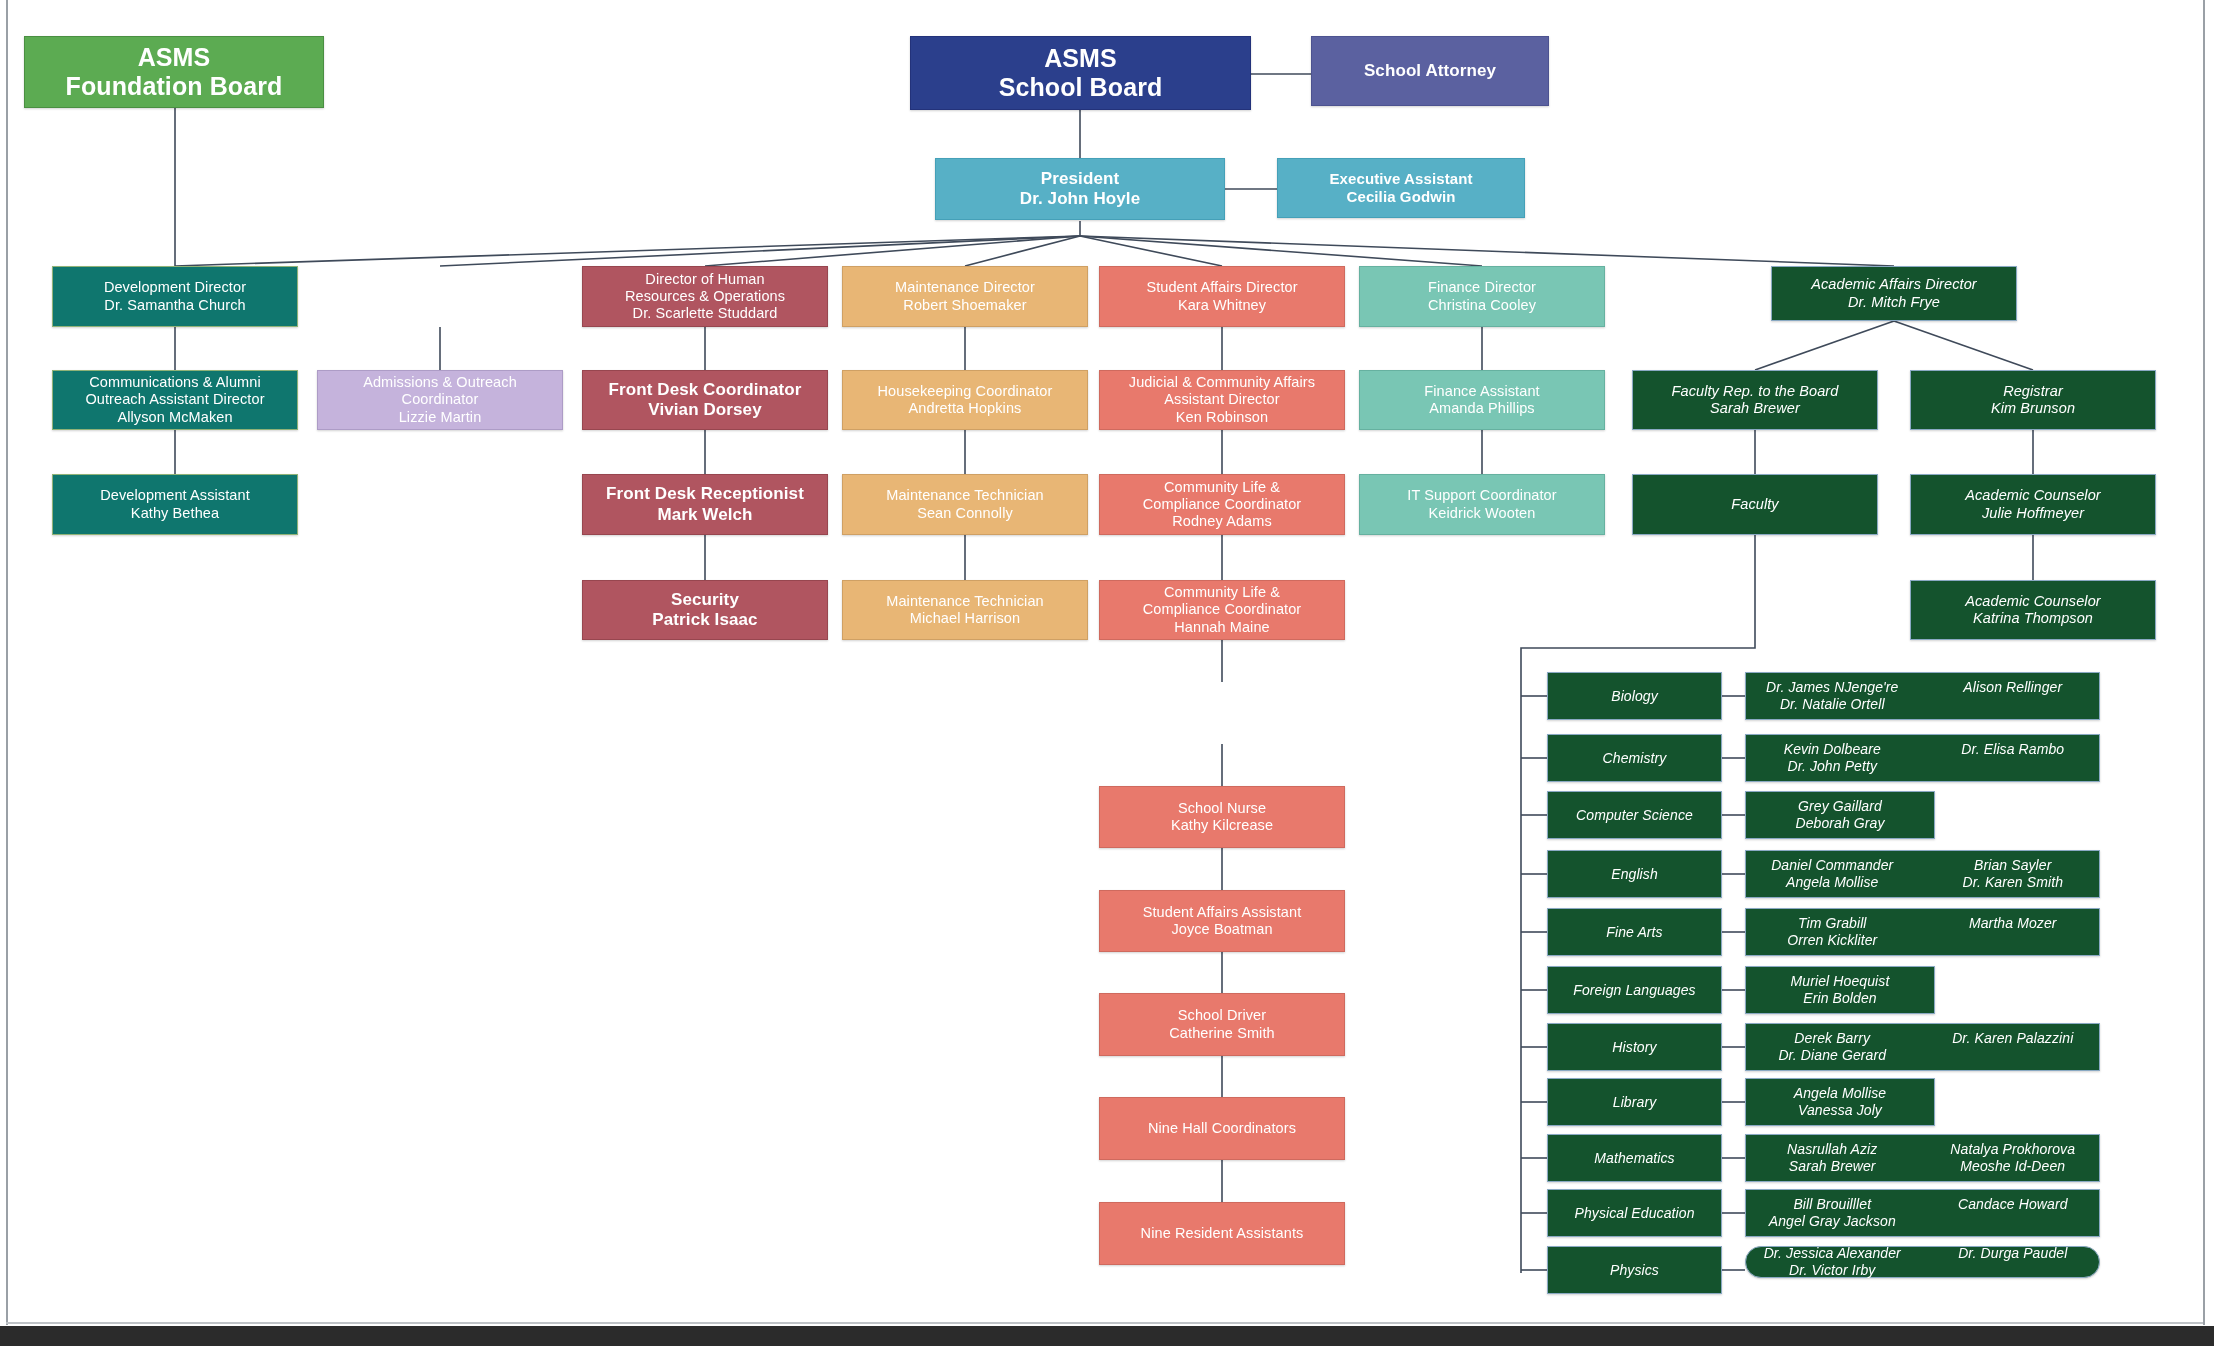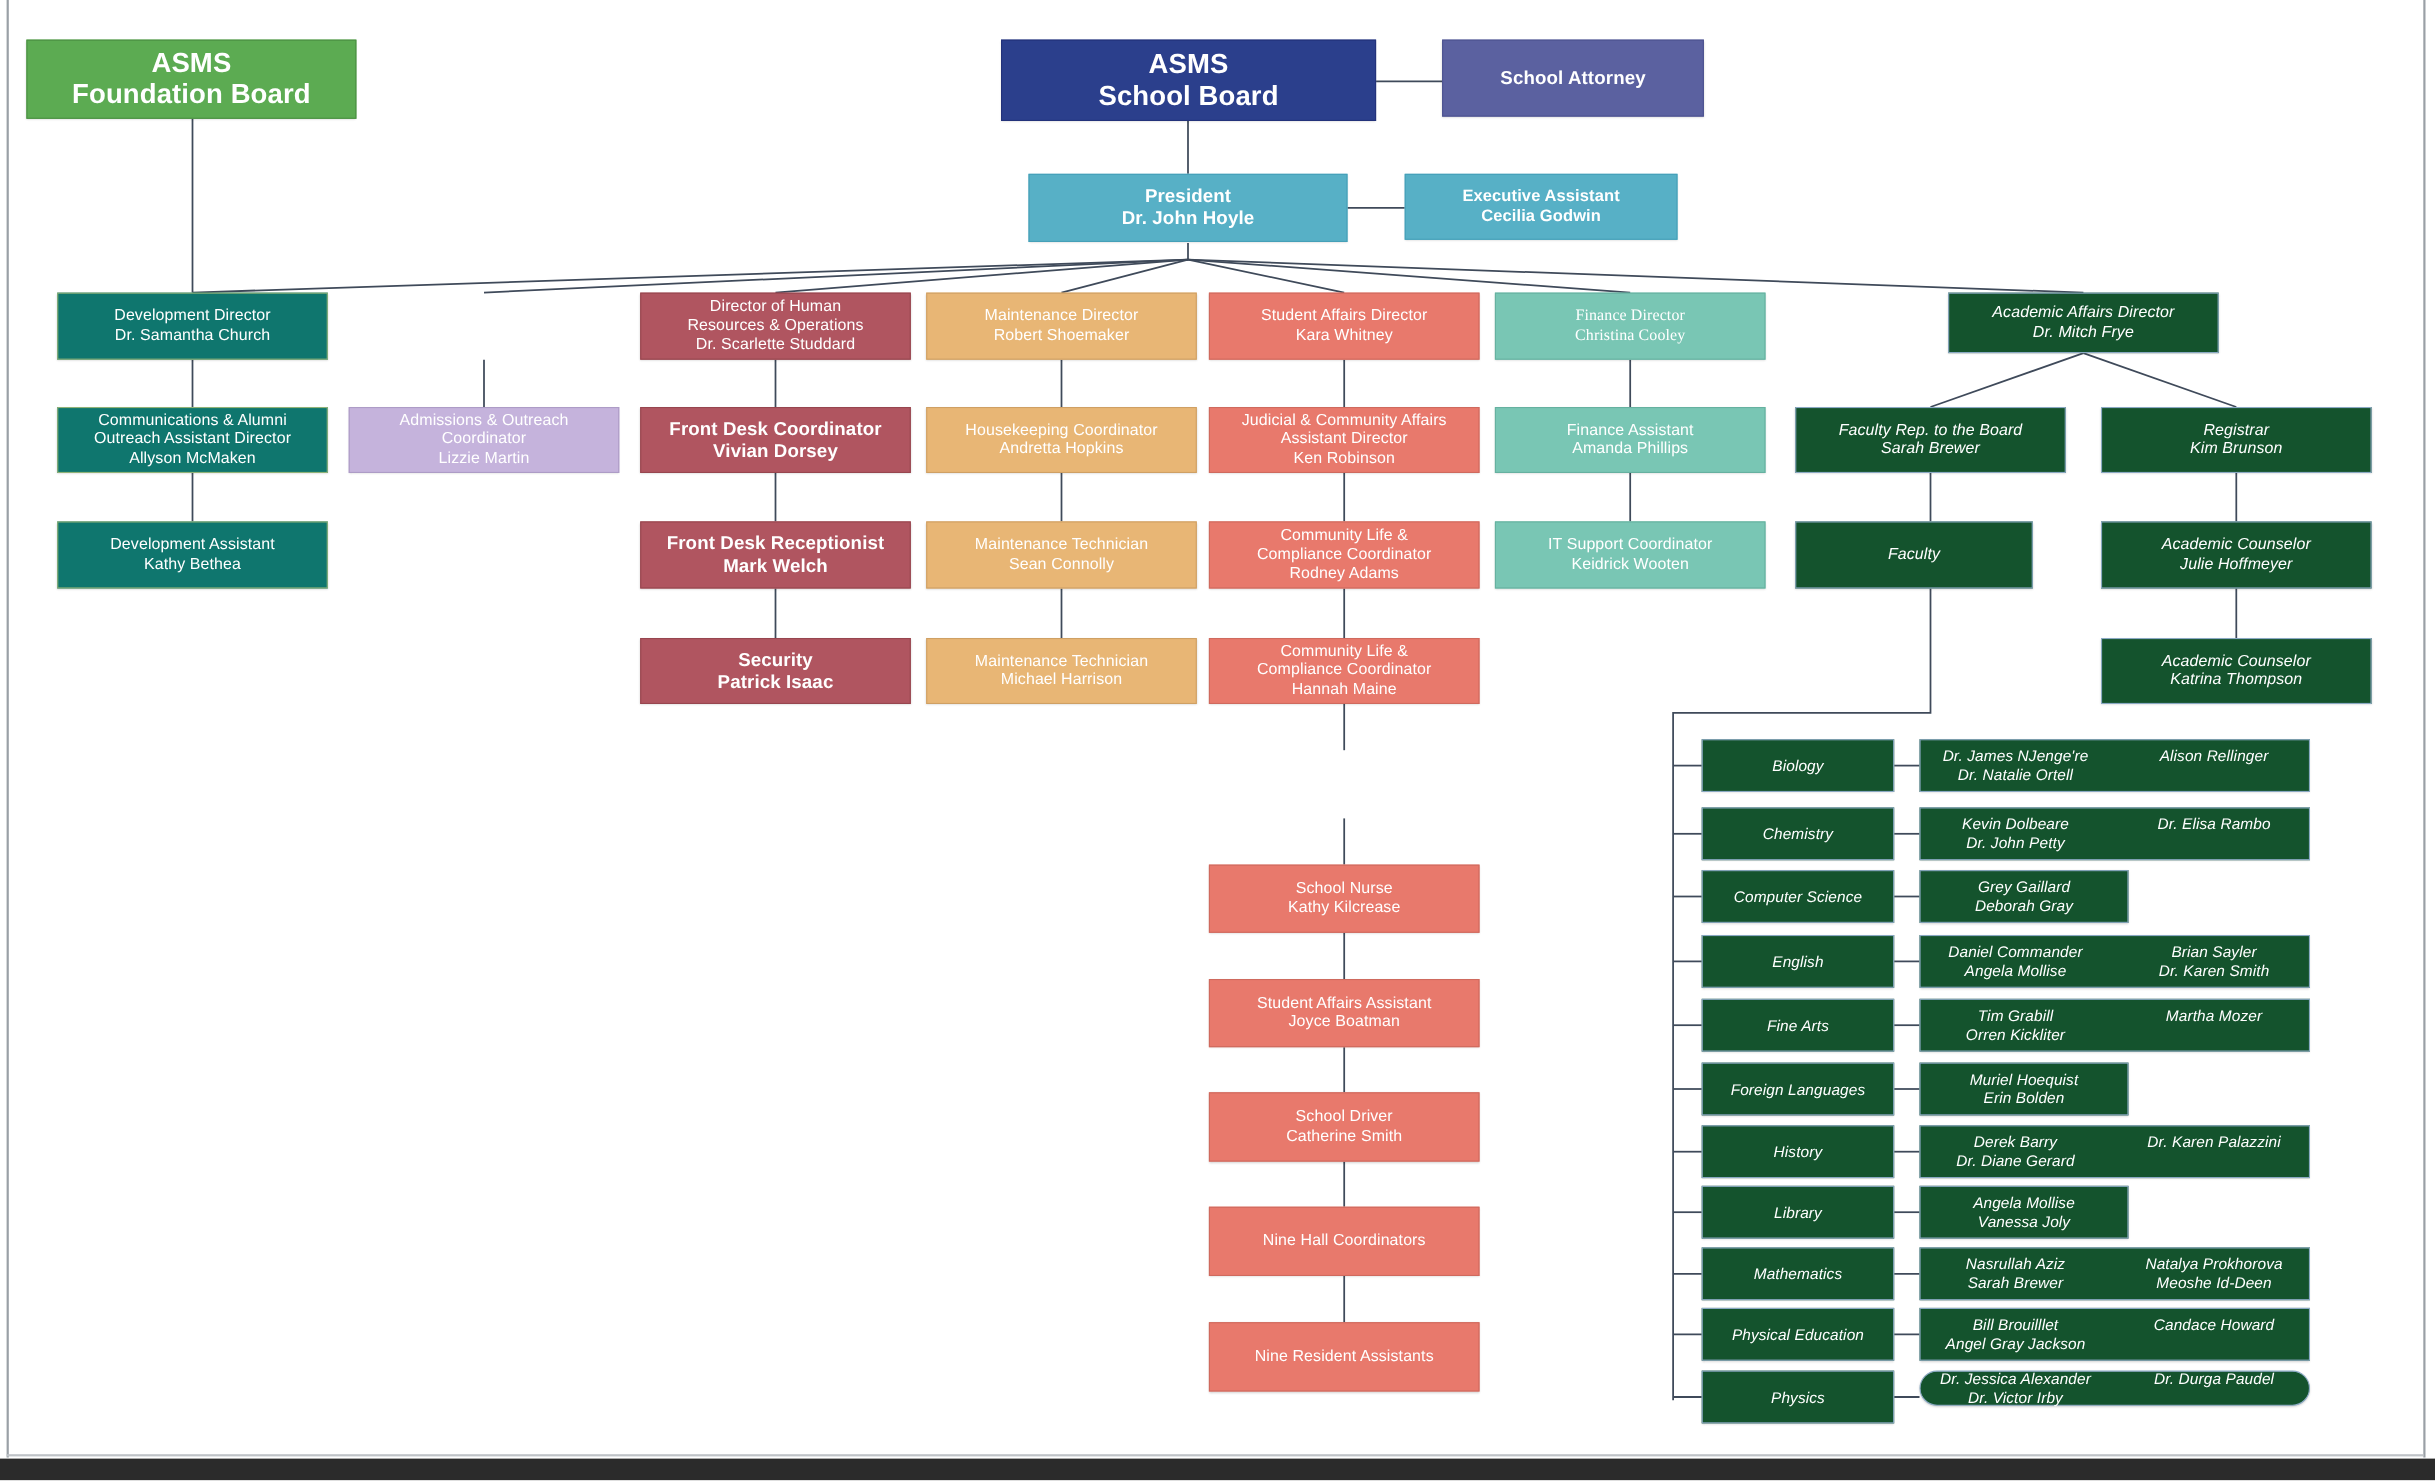--- a/index.html
+++ b/index.html
@@ -273,42 +273,42 @@
     <span class="l1">School Driver</span>
     <span class="l2">Catherine Smith</span>
   </div>
   <div class="node c-sa t-reg" style="left:1099px;top:1097px;width:246px;height:63px;">
     <span class="l1">Nine Hall Coordinators</span>
   </div>
   <div class="node c-sa t-reg" style="left:1099px;top:1202px;width:246px;height:63px;">
     <span class="l1">Nine Resident Assistants</span>
   </div>
 
-  <div class="node c-fin t-reg" style="left:1359px;top:266px;width:246px;height:61px;font-family:Liberation Serif, serif;">
+  <div class="node c-fin t-reg" style="left:1359px;top:266px;width:246px;height:61px;">
     <span class="l1">Finance Director</span>
     <span class="l2">Christina Cooley</span>
   </div>
   <div class="node c-fin t-reg" style="left:1359px;top:370px;width:246px;height:60px;">
     <span class="l1">Finance Assistant</span>
     <span class="l2">Amanda Phillips</span>
   </div>
   <div class="node c-fin t-reg" style="left:1359px;top:474px;width:246px;height:61px;">
     <span class="l1">IT Support Coordinator</span>
     <span class="l2">Keidrick Wooten</span>
   </div>
 
   <div class="node c-aa t-reg" style="left:1771px;top:266px;width:246px;height:55px;">
     <span class="l1">Academic Affairs Director</span>
     <span class="l2">Dr. Mitch Frye</span>
   </div>
   <div class="node c-aa t-reg" style="left:1632px;top:370px;width:246px;height:60px;">
     <span class="l1">Faculty Rep. to the Board</span>
     <span class="l2">Sarah Brewer</span>
   </div>
-  <div class="node c-aa t-reg" style="left:1632px;top:474px;width:216px;height:61px;">
+  <div class="node c-aa t-reg" style="left:1632px;top:474px;width:246px;height:61px;">
     <span class="l1">Faculty</span>
   </div>
   <div class="node c-aa t-reg" style="left:1910px;top:370px;width:246px;height:60px;">
     <span class="l1">Registrar</span>
     <span class="l2">Kim Brunson</span>
   </div>
   <div class="node c-aa t-reg" style="left:1910px;top:474px;width:246px;height:61px;">
     <span class="l1">Academic Counselor</span>
     <span class="l2">Julie Hoffmeyer</span>
   </div>

